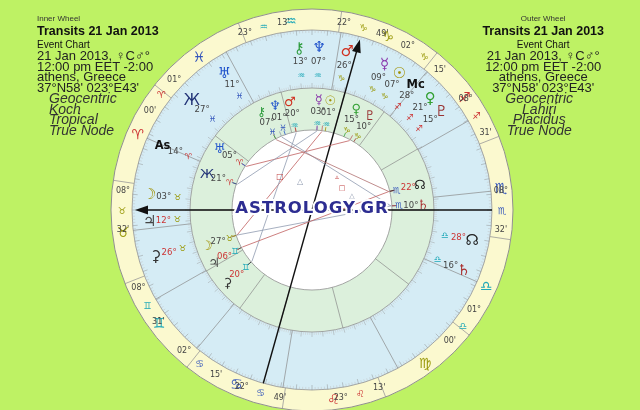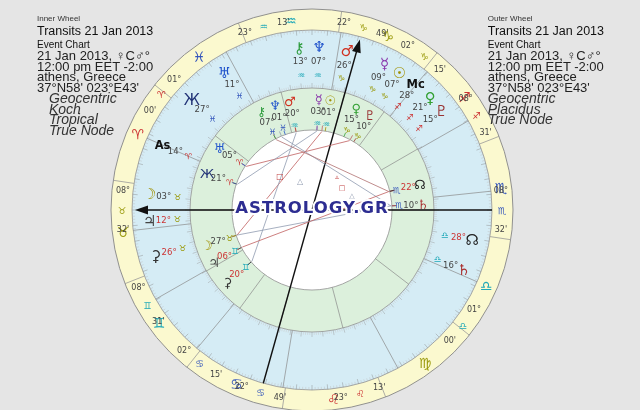--- a/index.html
+++ b/index.html
@@ -1,22 +1,22 @@
 <!DOCTYPE html>
 <html><head>
 <meta charset="utf-8">
 <style>
   html,body{margin:0;padding:0;background:#ffffff;}
-  .stage{position:relative;width:640px;height:410px;background:#e5e5e5;overflow:hidden;
+  .stage{position:relative;width:640px;height:410px;background:#bef264;overflow:hidden;
          font-family:"Liberation Sans",sans-serif;color:#222;}
   .panel{position:absolute;top:14px;z-index:5;}
   .panel.left{left:37px;text-align:left;}
-  .panel.right{right:36px;text-align:left;}
+  .panel.right{right:36px;text-align:center;}
   .wheel-lbl{font-size:8px;line-height:10px;color:#333;}
-  .p-title{font-size:12.5px;font-weight:normal;line-height:15px;color:#111;}
+  .p-title{font-size:12.5px;font-weight:bold;line-height:15px;color:#111;}
   .p-sub{font-size:10px;font-weight:normal;line-height:12px;color:#111;}
   .p-ln{font-size:13px;line-height:10.5px;color:#222;}
   .p-opt{font-size:14px;line-height:10.5px;font-style:italic;color:#333;}
   .panel.left .p-opt{margin-left:12px;}
   .panel.right .p-opt{margin-right:8px;}
   svg{position:absolute;left:0;top:0;}
   svg text{font-family:"DejaVu Sans",sans-serif;}
 </style>
 </head>
 <body>
@@ -39,20 +39,21 @@
 
   <div class="panel right">
     <div class="wheel-lbl">Outer Wheel</div>
     <div class="p-title">Transits 21 Jan 2013</div>
     <div class="p-sub">Event Chart</div>
     <div class="p-ln">21 Jan 2013, ♀C♂°</div>
     <div class="p-ln">12:00 pm EET -2:00</div>
     <div class="p-ln">athens, Greece</div>
     <div class="p-ln">37°N58' 023°E43'</div>
     <div class="p-opt">Geocentric</div>
+    <div class="p-opt">Lahiri</div>
     <div class="p-opt">Placidus</div>
     <div class="p-opt">True Node</div>
   </div>
 
   <svg id="wheel" width="640" height="410" viewBox="0 0 640 410">
       <circle cx="312" cy="210" r="201" fill="#fbf9cf" stroke="#909090" stroke-width="1"></circle>
       <circle cx="312" cy="210" r="180" fill="#d5ecf5" stroke="#909090" stroke-width="0.8"></circle>
       <circle cx="312" cy="210" r="122" fill="#dcf0dc" stroke="#909090" stroke-width="0.8"></circle>
       <circle cx="312" cy="210" r="80" fill="#ffffff" stroke="#909090" stroke-width="0.8"></circle>
       <line x1="487" y1="210" x2="492" y2="210" stroke="#888" stroke-width="0.45"></line>

